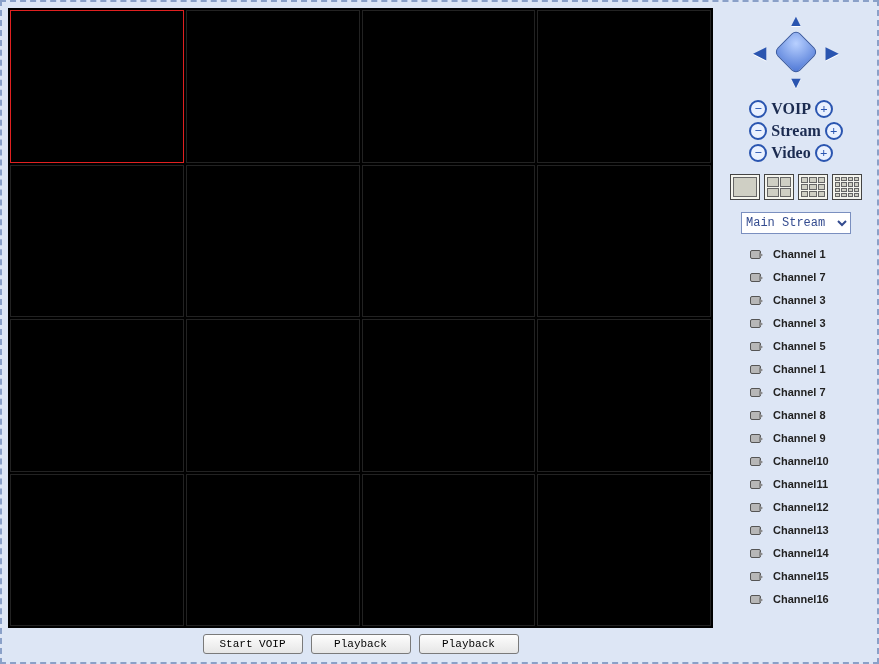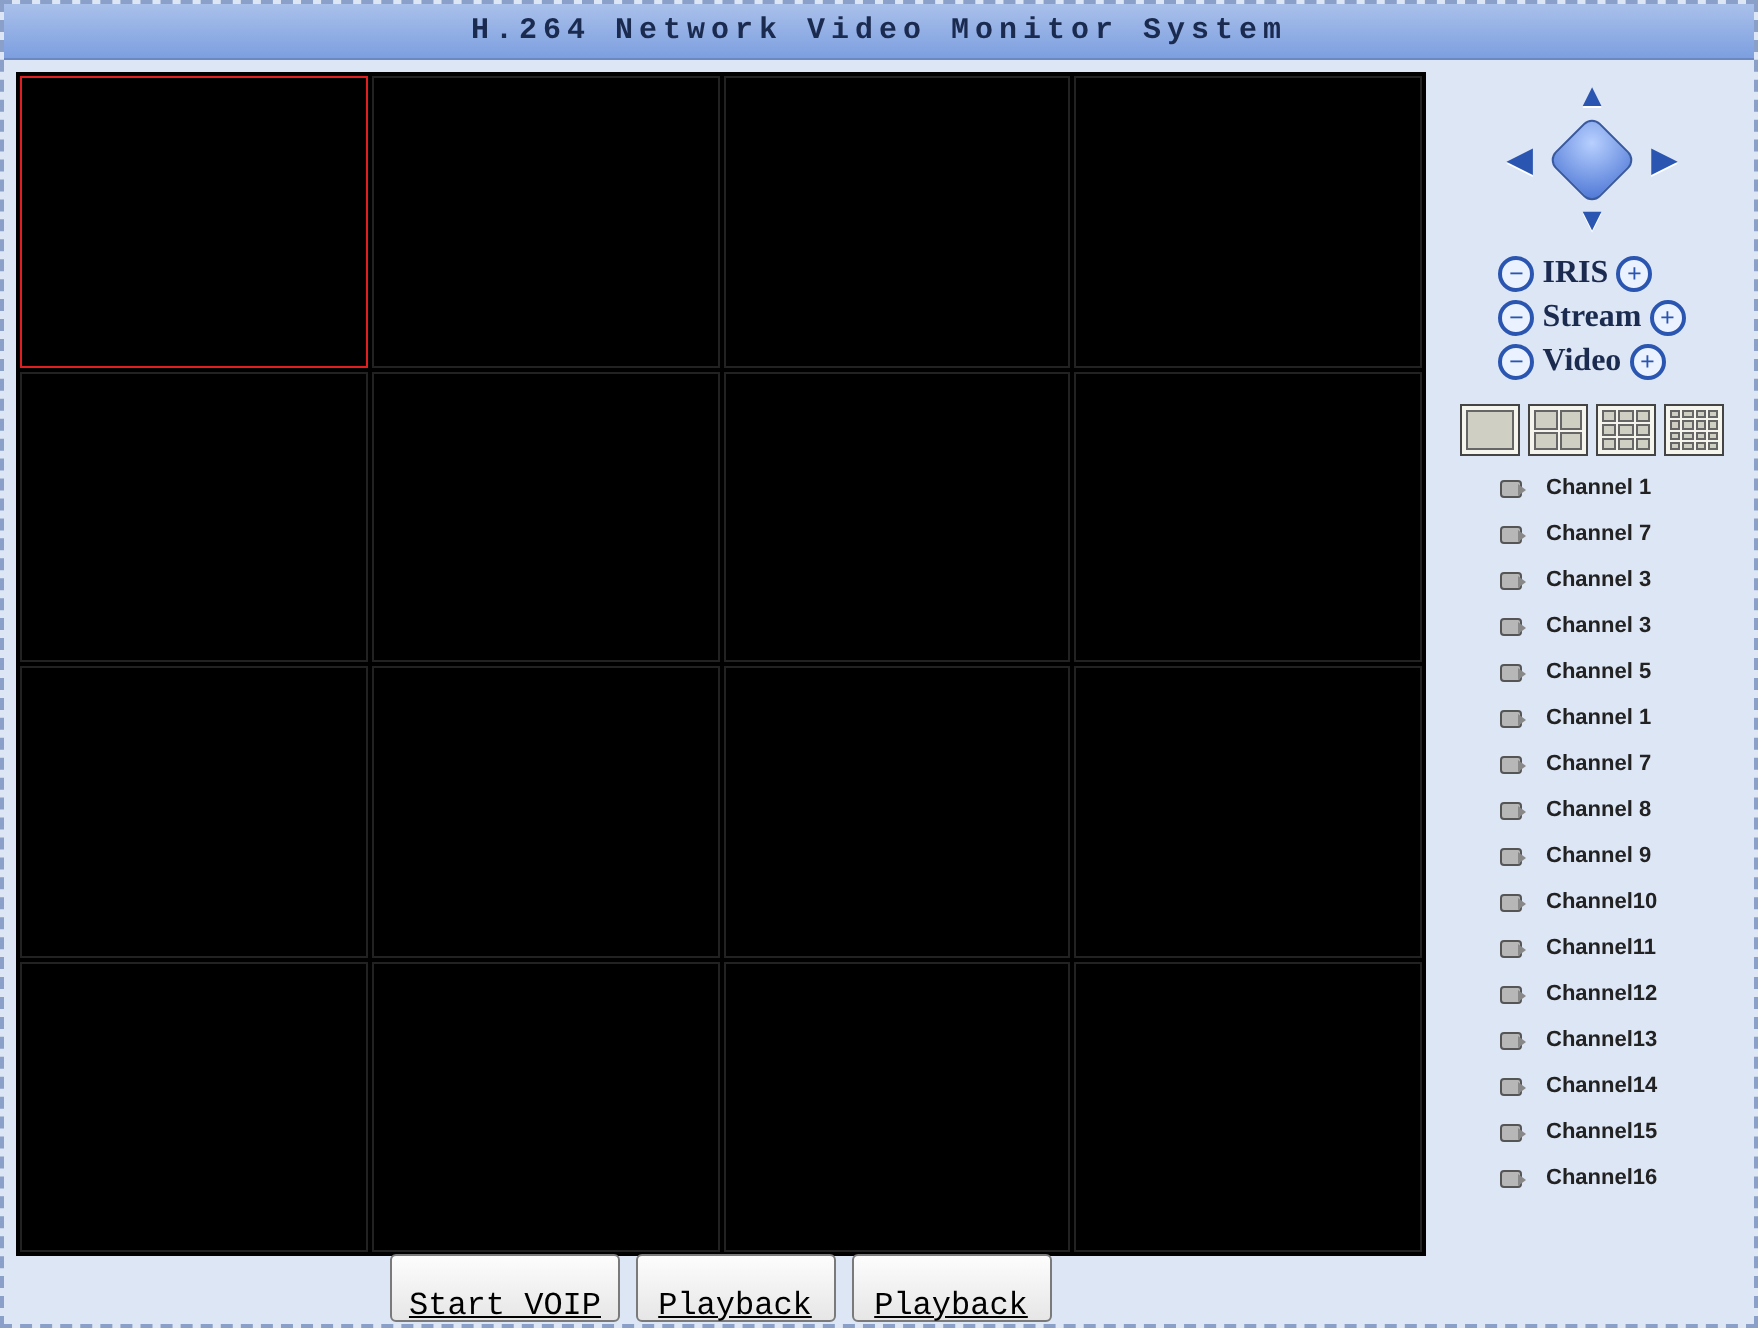--- a/index.html
+++ b/index.html
@@ -65,25 +65,24 @@
     gap: 8px;
     justify-content: center;
     align-items: center;
   }
   .btn {
     min-width: 100px;
     height: 20px;
     background: linear-gradient(#fdfdfd, #e6e6e6);
     border: 1px solid #7a7a7a;
     border-radius: 3px;
-    font-size: 16px;
+    font-size: 11px;
     font-family: "Courier New", monospace;
     cursor: pointer;
-    padding: 16px 8px;
-    text-decoration: underline;
+    padding: 2px 8px;
   }
   .side {
     width: 150px;
     display: flex;
     flex-direction: column;
     align-items: center;
     gap: 6px;
   }
   .ptz-pad {
     width: 90px;
@@ -208,23 +207,20 @@
     width: 0; height: 0;
     border-top: 3px solid transparent;
     border-bottom: 3px solid transparent;
     border-left: 4px solid #888;
   }
 </style>
 </head>
 <body>
 
 <div class="app">
-  <div class="titlebar">
-    <span>H.264 Network Video Monitor System</span>
-  </div>
 
   <div class="body">
 
     <div class="video-area">
       <div class="video-grid" id="video-grid">
           <div class="cell selected"></div>
           <div class="cell"></div>
           <div class="cell"></div>
           <div class="cell"></div>
           <div class="cell"></div>
@@ -253,21 +249,21 @@
         <div class="ptz-arrow ptz-up">▲</div>
         <div class="ptz-arrow ptz-down">▼</div>
         <div class="ptz-arrow ptz-left">◀</div>
         <div class="ptz-arrow ptz-right">▶</div>
         <div class="ptz-center"></div>
       </div>
 
       <div id="ptz-controls">
           <div class="ctrl-row">
             <div class="ctrl-btn">−</div>
-            <span>IRIS</span>
+            <span>VOIP</span>
             <div class="ctrl-btn">+</div>
           </div>
           <div class="ctrl-row">
             <div class="ctrl-btn">−</div>
             <span>Stream</span>
             <div class="ctrl-btn">+</div>
           </div>
           <div class="ctrl-row">
             <div class="ctrl-btn">−</div>
             <span>Video</span>
@@ -309,20 +305,23 @@
             <span></span>
             <span></span>
             <span></span>
             <span></span>
             <span></span>
             <span></span>
             <span></span>
           </div>
         </div>
 
+      <select class="stream-select">
+        <option>Main Stream</option>
+      </select>
 
       <div class="channel-list" id="channel-list">
           <div class="channel-item">
             <span class="cam-icon"></span>
             <span>Channel 1</span>
           </div>
           <div class="channel-item">
             <span class="cam-icon"></span>
             <span>Channel 7</span>
           </div>

